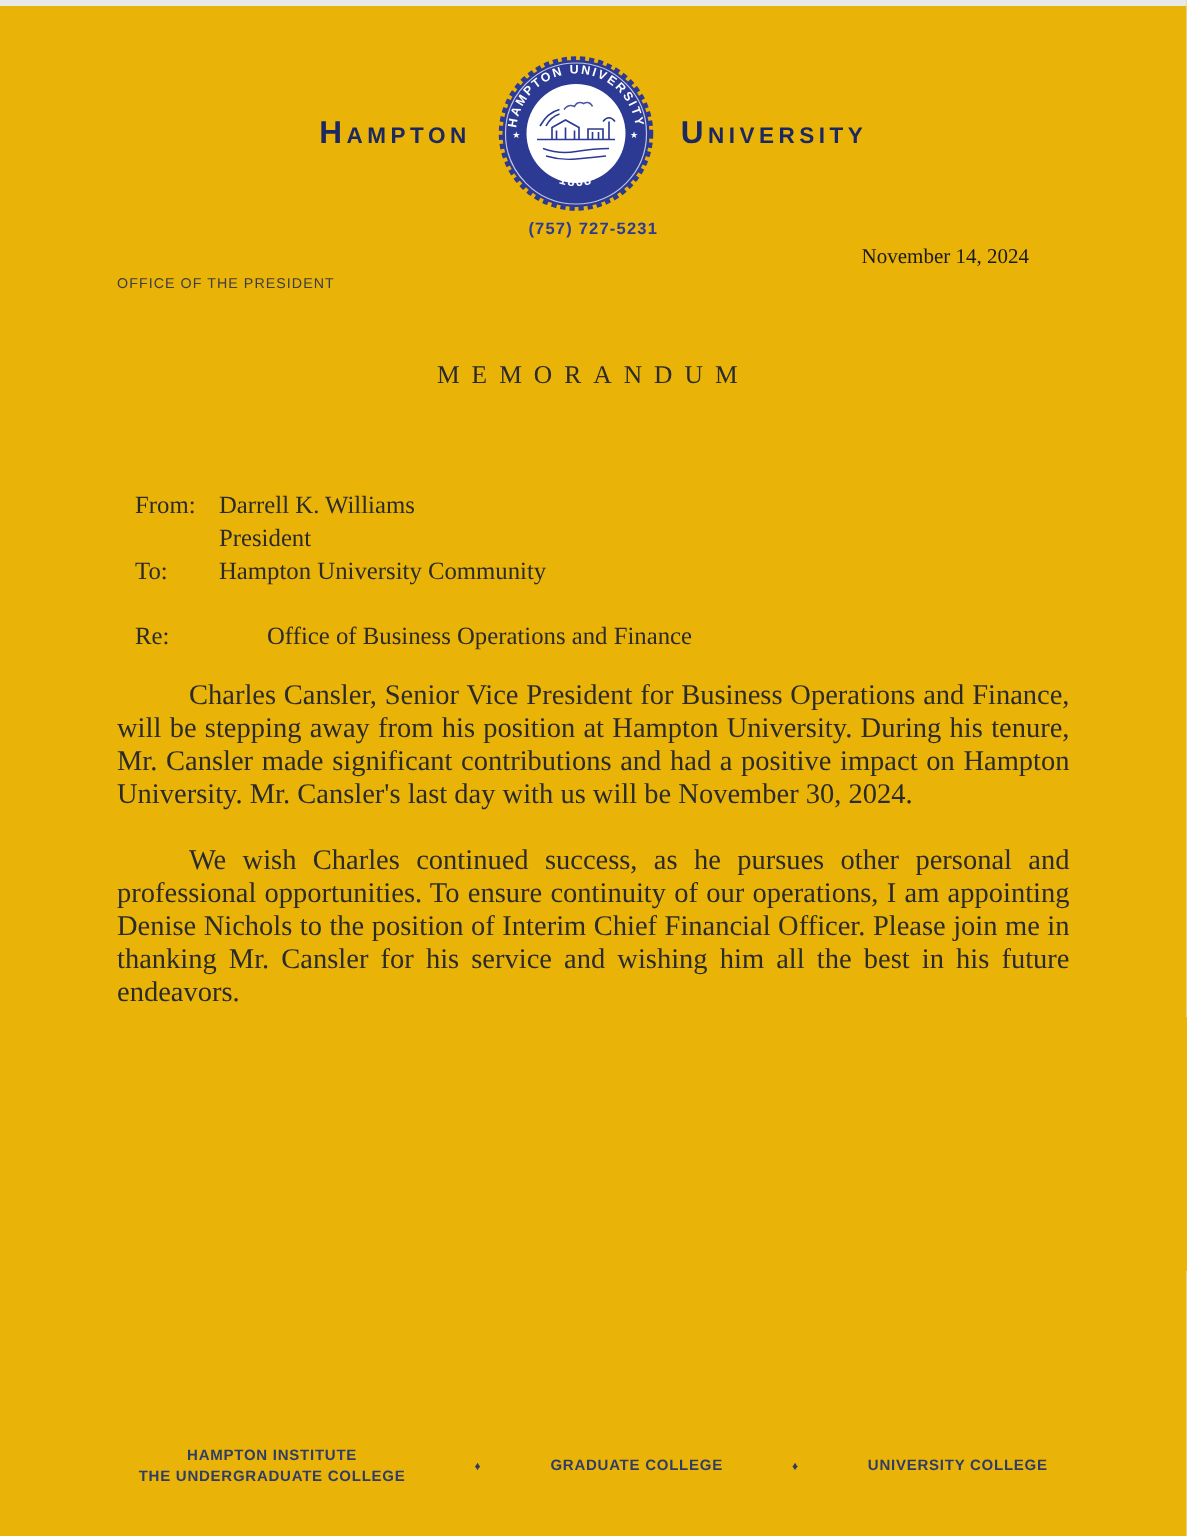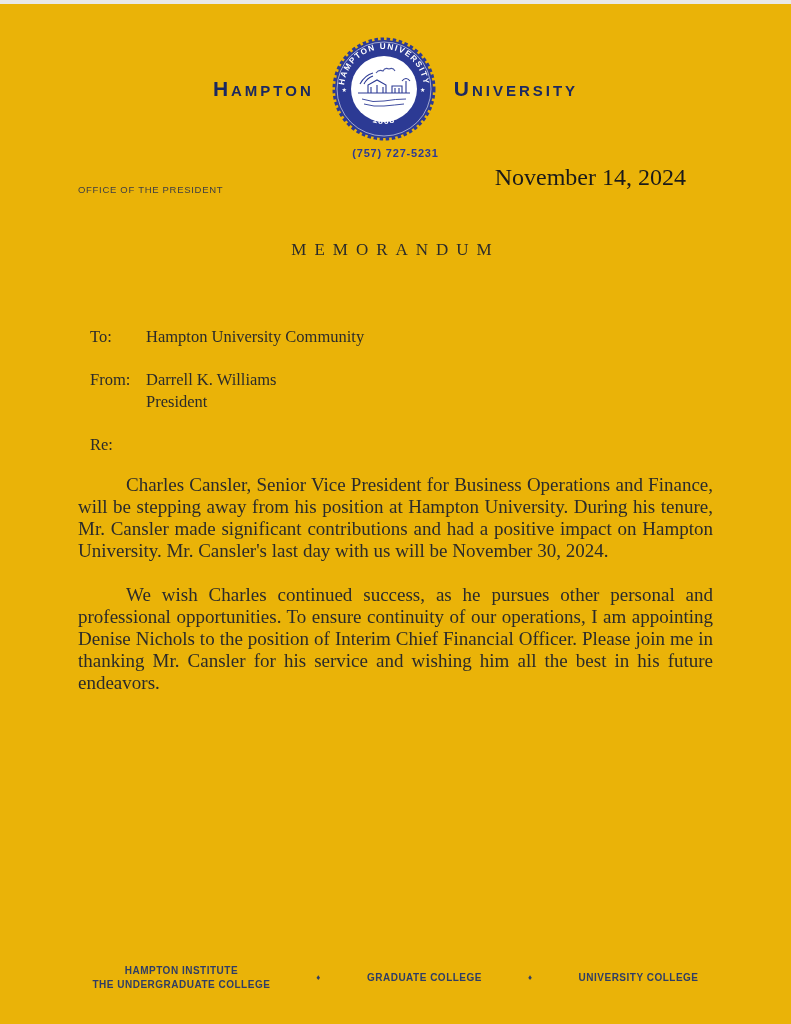--- a/index.html
+++ b/index.html
@@ -30,21 +30,21 @@
   .address-block{
     text-align:center;margin-top:4px;
     font-family:"Liberation Sans", sans-serif;
     font-size:11px;font-weight:600;
     letter-spacing:0.8px;line-height:1.5;
     color:#2c3a94;
   }
   .meta-band{position:relative;height:48px;}
   .date-line{
     position:absolute;top:2px;right:105px;
-    font-size:24px;color:#1a1a1a;
+    font-size:14px;color:#1a1a1a;
   }
   .office-line{
     position:absolute;top:22px;left:78px;
     font-family:"Liberation Sans", sans-serif;
     font-size:9.5px;letter-spacing:0.7px;
     color:#3d3d44;font-weight:500;
   }
   
   .memo-title{
     margin-top:30px;text-align:center;
@@ -125,33 +125,34 @@
   </div>
 
   <div class="meta-band">
     <div class="date-line">November 14, 2024</div>
     <div class="office-line">OFFICE OF THE PRESIDENT</div>
   </div>
 
   <div class="memo-title">MEMORANDUM</div>
 
   <div class="fields">
-    <div class="field-row to">
-      <span class="field-label">To:</span>
-      <span class="field-value">Hampton University Community</span>
-    </div>
     <div class="field-row from">
       <span class="field-label">From:</span>
       <span class="field-value">
         <span style="display:block">Darrell K. Williams</span>
         <span style="display:block">President</span>
       </span>
     </div>
+    <div class="field-row to">
+      <span class="field-label">To:</span>
+      <span class="field-value">Hampton University Community</span>
+    </div>
     <div class="field-row re">
       <span class="field-label">Re:</span>
+      <span class="field-value">Office of Business Operations and Finance</span>
     </div>
   </div>
 
   <div class="body-copy">
     <p>Charles Cansler, Senior Vice President for Business Operations and Finance, will be stepping away from his position at Hampton University. During his tenure, Mr. Cansler made significant contributions and had a positive impact on Hampton University.  Mr. Cansler's last day with us will be November 30, 2024.</p>
     <p>We wish Charles continued success, as he pursues other personal and professional opportunities. To ensure continuity of our operations, I am appointing Denise Nichols to the position of Interim Chief Financial Officer.  Please join me in thanking Mr. Cansler for his service and wishing him all the best in his future endeavors.</p>
   </div>
 
   <div class="footer">
     <span>

